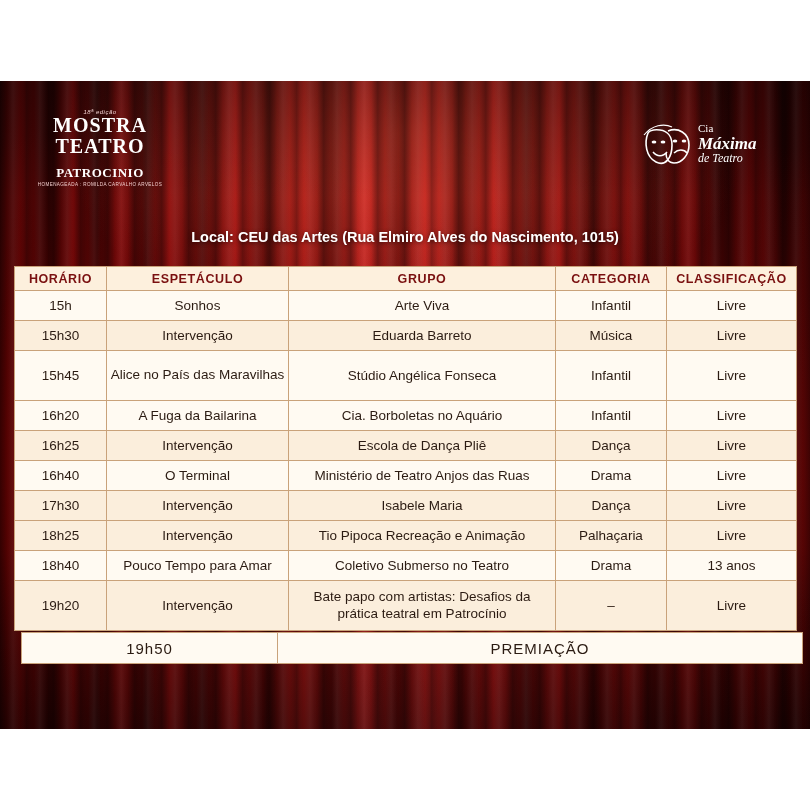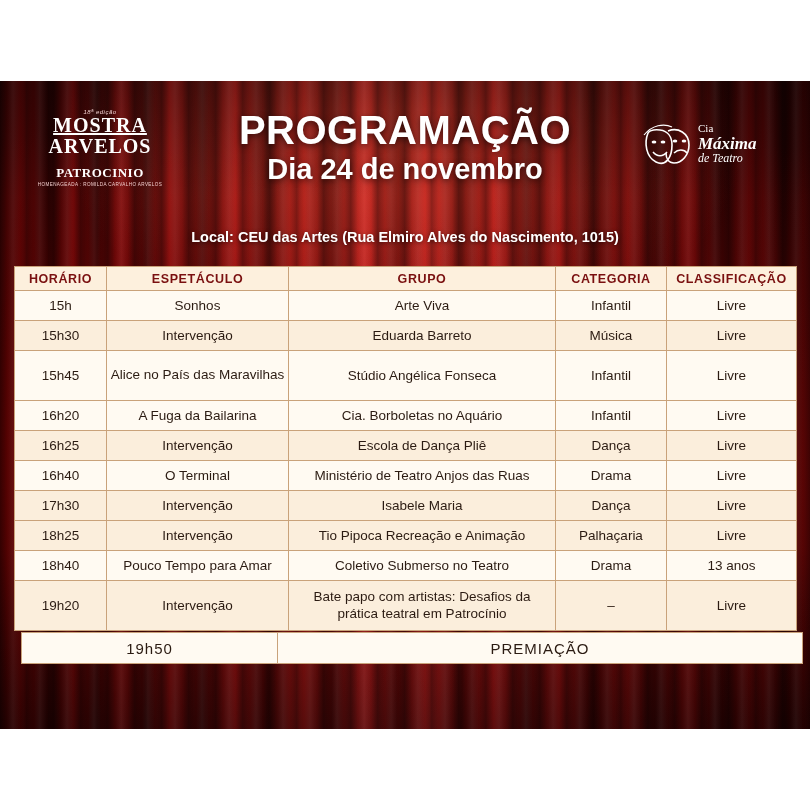--- a/index.html
+++ b/index.html
@@ -66,21 +66,20 @@
     font-size: 6px;
     letter-spacing: .5px;
     color: #f2d2d2;
     font-style: italic;
   }
   .logo-left .ll-l1 {
     font-size: 20px;
     font-weight: bold;
     letter-spacing: 1px;
     font-family: "Liberation Serif", serif;
-    text-decoration: underline;
   }
   .logo-left .ll-l2 {
     font-size: 20px;
     font-weight: bold;
     letter-spacing: 1px;
     font-family: "Liberation Serif", serif;
     margin-top: 1px;
   }
   .logo-left .ll-l3 {
     font-size: 13px;
@@ -227,29 +226,25 @@
 </style>
 </head>
 <body>
 
 <div class="poster">
   <div class="poster-inner">
 
     <div class="logo-left">
       <div class="ll-small">18ª edição</div>
       <div class="ll-l1">MOSTRA</div>
-      <div class="ll-l2">ARVELOS</div>
+      <div class="ll-l2">TEATRO</div>
       <div class="ll-l3">PATROCINIO</div>
       <div class="ll-tiny">HOMENAGEADA : ROMILDA CARVALHO ARVELOS</div>
     </div>
 
-    <div class="title-block">
-      <div class="title-main">PROGRAMAÇÃO</div>
-      <div class="title-sub">Dia 24 de novembro</div>
-    </div>
 
     <div class="logo-right">
       <svg class="masks" viewBox="0 0 52 52">
         <path d="M6 12 C2 22 4 36 14 41 C24 46 30 36 30 24 C30 16 26 10 18 9 C13 8.5 8 9 6 12 Z" fill="none" stroke="#ffffff" stroke-width="1.6"></path>
         <ellipse cx="12" cy="21" rx="2.4" ry="1.5" fill="#ffffff"></ellipse>
         <ellipse cx="21" cy="21" rx="2.4" ry="1.5" fill="#ffffff"></ellipse>
         <path d="M11 31 C15 36 21 36 25 31" fill="none" stroke="#ffffff" stroke-width="1.5"></path>
         <path d="M26 10 C36 6 47 12 47 24 C47 34 40 42 32 42 C27 42 24 38 24 32" fill="none" stroke="#ffffff" stroke-width="1.6"></path>
         <ellipse cx="33" cy="20" rx="2.3" ry="1.5" fill="#ffffff"></ellipse>
         <ellipse cx="42" cy="20" rx="2.3" ry="1.5" fill="#ffffff"></ellipse>

